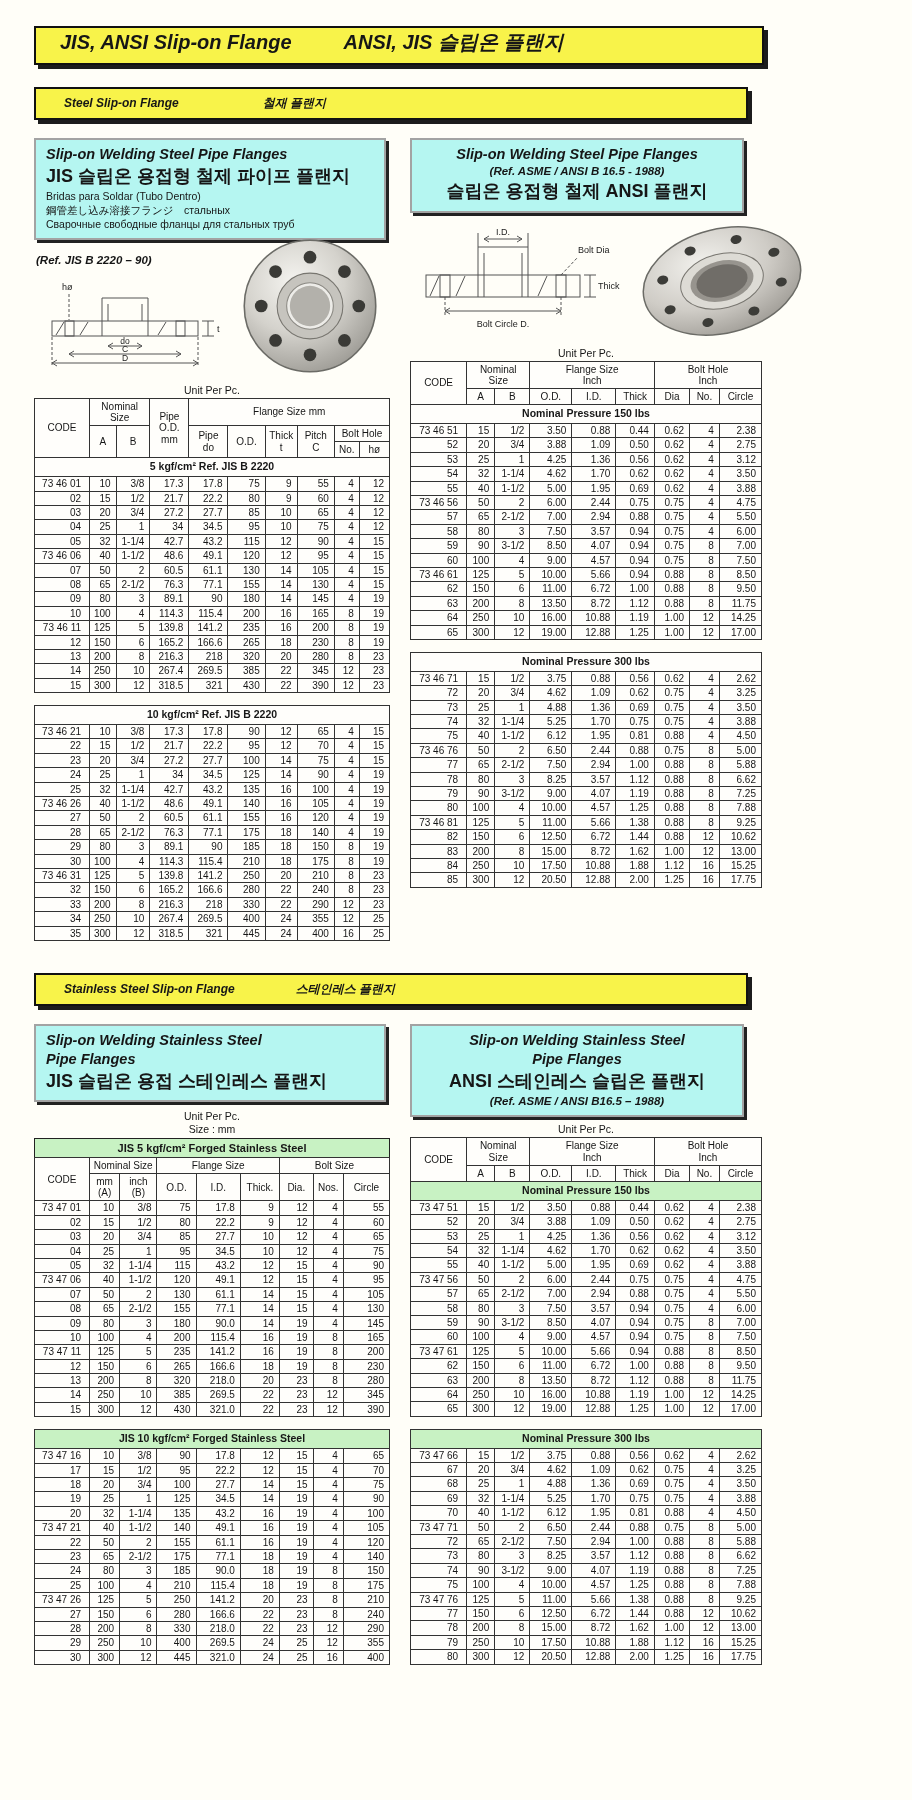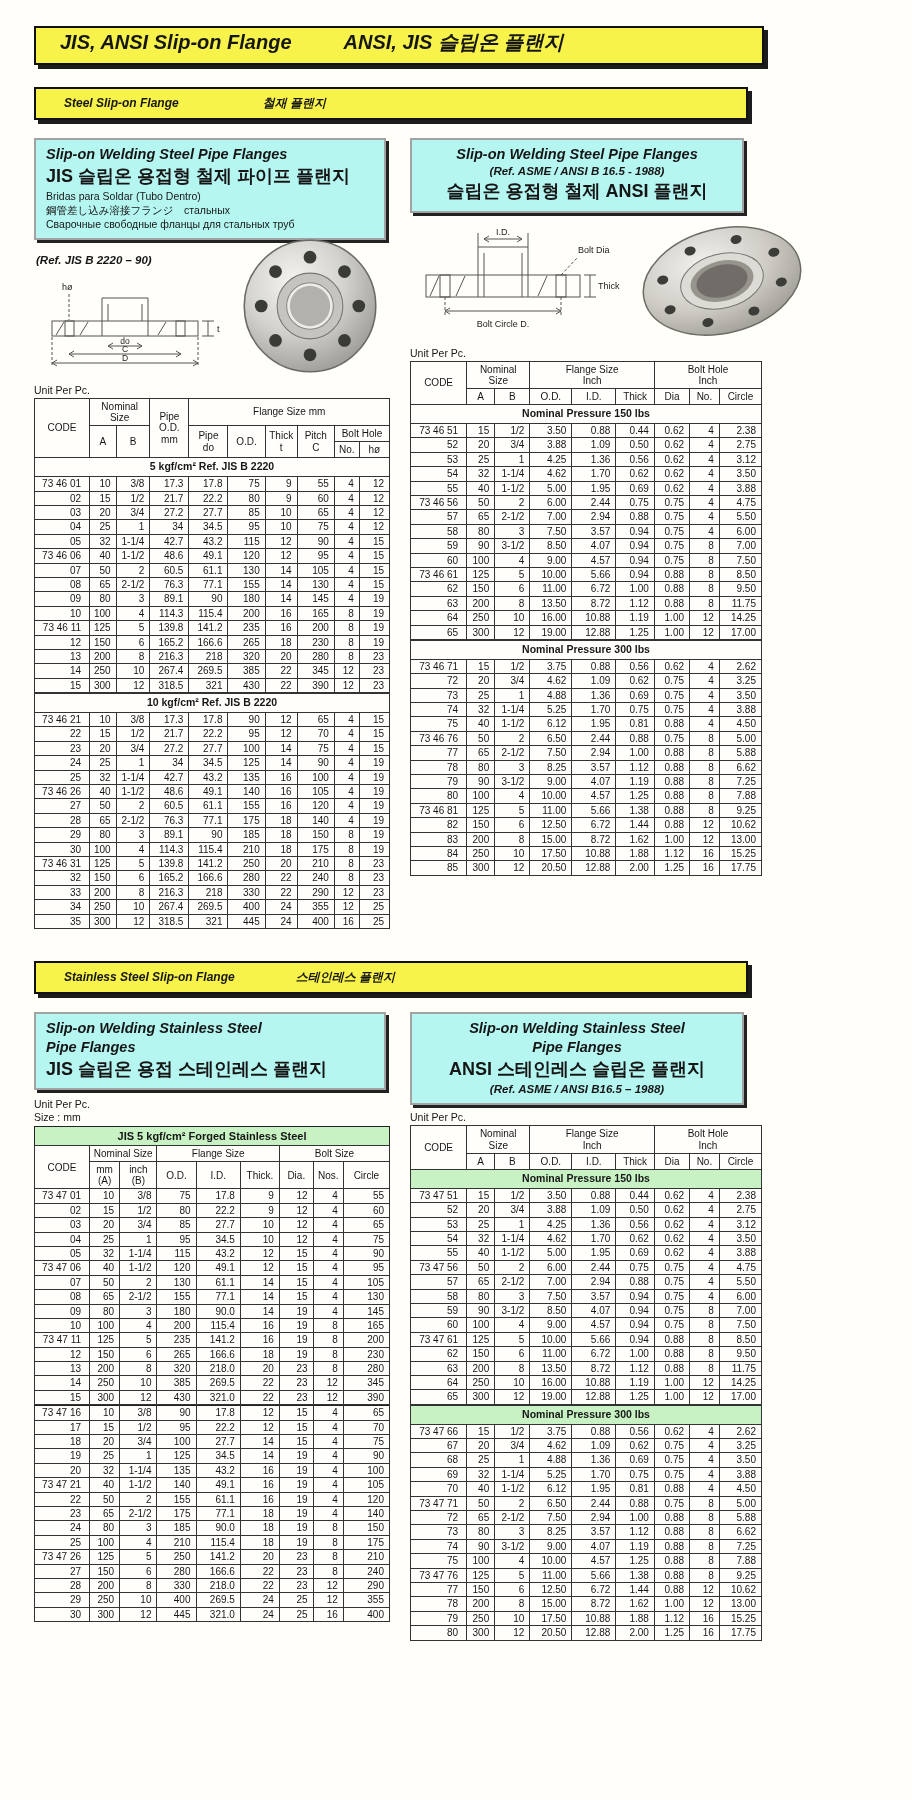--- a/index.html
+++ b/index.html
@@ -25,31 +25,31 @@
   .l-title{font-weight:bold;font-style:italic;font-size:14.5px;line-height:1.3;}
   .l-kr{font-weight:bold;font-size:18px;line-height:1.4;}
   .l-small{font-size:10.5px;line-height:1.35;}
   .l-ref{font-weight:bold;font-style:italic;font-size:11.5px;line-height:1.35;}
 
   .fig-row{display:flex;align-items:flex-start;margin:10px 0 4px;}
   .ref-note{font-weight:bold;font-style:italic;font-size:11.5px;margin:4px 0 10px 2px;}
   .photo-l{margin-left:14px;margin-top:-14px;}
   .photo-r{margin-left:4px;margin-top:-4px;}
 
-  .unit-note{text-align:left;font-size:10.5px;margin:2px 2px 2px 0;}
+  .unit-note{text-align:center;font-size:10.5px;margin:2px 2px 2px 0;}
   .col-l .unit-note{width:356px;}
   .col-r .unit-note{width:352px;}
   .note-stack{margin-top:8px;}
   .note-stack .unit-note{margin:0 2px 1px 0;}
 
   .col-l .tblwrap{width:356px;}
   .col-r .tblwrap{width:352px;}
   .tblwrap table{border-collapse:collapse;table-layout:fixed;width:100%;background:#fffefb;
                  border:1.5px solid #222;}
-  .tblwrap table+table{}
+  .tblwrap table+table{margin-top:12px;}
   .tblwrap th,.tblwrap td{border:1px solid #333;font-size:10px;}
   .tblwrap th{font-weight:normal;text-align:center;white-space:pre-line;line-height:1.12;padding:2px 1px;}
   .tblwrap td{text-align:right;padding:1px 5px 1px 1px;line-height:1.14;}
   .tblwrap td.code{padding-right:8px;white-space:pre;}
   .tblwrap td.sec-title{text-align:center;font-weight:bold;font-size:10.5px;padding:3px 1px;}
   .green td.sec-title{background:#c8f2c3;}
   .tblwrap tr.group-start td{border-top:1.5px solid #222;}
 
   .green-pre{width:356px;border:1.5px solid #222;border-bottom:none;background:#c8f2c3;
              text-align:center;font-weight:bold;font-size:11px;padding:3px 0;margin-top:3px;}
@@ -1282,20 +1282,23 @@
               <col>
               <col>
               <col>
               <col>
               <col>
               <col>
               <col>
               <col>
             </colgroup>
             <tbody>
+              <tr>
+                <td colspan="9" class="sec-title">JIS 10 kgf/cm² Forged Stainless Steel</td>
+              </tr>
               <tr class="group-start">
                 <td class="code">73 47 16</td>
                 <td>10</td>
                 <td>3/8</td>
                 <td>90</td>
                 <td>17.8</td>
                 <td>12</td>
                 <td>15</td>
                 <td>4</td>
                 <td>65</td>

